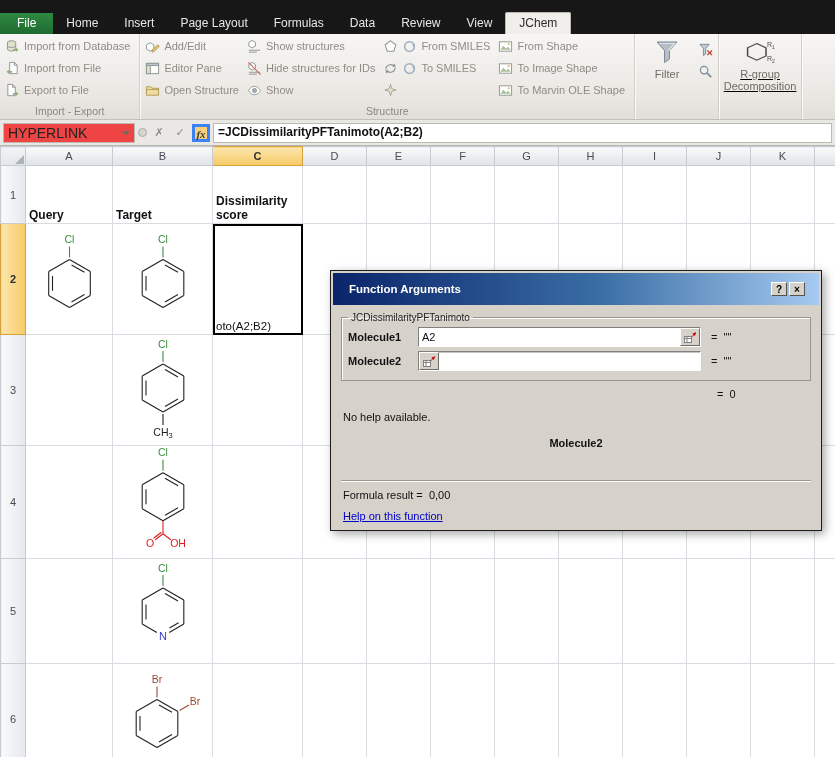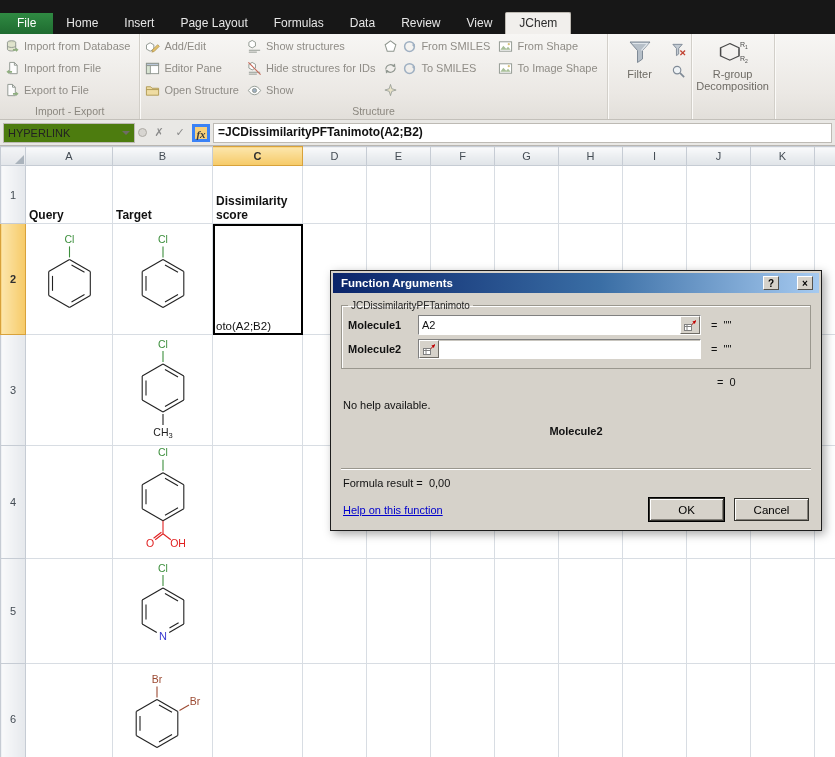--- a/index.html
+++ b/index.html
@@ -21,29 +21,29 @@
     box-shadow:1px 0 0 #fbfaf8; padding:1px 3px 0; }
   .rgrp-body { flex:1; display:flex; align-items:flex-start; }
   .rgrp-label { height:15px; line-height:14px; text-align:center; font-size:10.5px; color:#8b877f; }
   .rcol { display:flex; flex-direction:column; }
   .rbtn { display:flex; align-items:center; gap:4px; height:22px; padding:0 6px 0 2px;
     font-size:11px; color:#8f8c86; white-space:nowrap; border-radius:2px; cursor:default; }
   .rbtn.icon-only { padding:0 2px; }
   .ricon { width:15px; height:15px; display:inline-flex; }
   .bigbtn { display:flex; flex-direction:column; align-items:center; width:58px; padding-top:4px; cursor:default; }
   .bigbtn .biglabel { font-size:11px; color:#6e6b65; text-align:center; line-height:12px; margin-top:3px; }
-  .bigbtn.wide2 { width:76px; }
+  .bigbtn.wide2 { width:76px;text-decoration:underline; }
   .filter-body { display:flex; }
   #filter-smalls { margin-top:3px; }
   svg { font-family:inherit; }
 
   
   .formulabar { height:26px; background:#e9e8e5; border-bottom:1px solid #b9b6b1;
     display:flex; align-items:center; padding:2px 3px; gap:3px; }
-  .namebox { width:132px; height:20px; background:#4d7c0f; border:1px solid #bdbab4; font-size:11px;
+  .namebox { width:132px; height:20px; background:#ef4444; border:1px solid #bdbab4; font-size:14px;
     color:#222; display:flex; align-items:center; padding:0 4px; }
   .namebox span:first-child { flex:1; }
   .nb-arrow { width:0; height:0; border:4px solid transparent; border-top-color:#6f6c66; margin-top:4px; }
   .fb-handle { width:9px; height:9px; border-radius:50%; background:#d7d5d1; border:1px solid #aeaba5; }
   .fb-btn { width:18px; height:18px; border:1px solid transparent; background:transparent;
     font-size:11px; color:#8a8a8a; line-height:15px; text-align:center; cursor:default;
     font-family:"Liberation Sans",sans-serif; }
   .fb-btn.fx { background:#f8d07a; border:3px solid #3b82f6; color:#3a3a3a;
     font-style:italic; font-family:"Liberation Serif",serif; font-weight:bold; }
   .formula-input { flex:1; height:20px; background:#fff; border:1px solid #bdbab4;
@@ -69,22 +69,22 @@
   td.celltext { vertical-align:bottom; }
   td.celltext .ctxt { font-weight:bold; font-size:12px; color:#111; padding:0 3px 1px; line-height:14px; }
   td.celltext.tail .ctxt { font-weight:normal; font-size:11.5px; white-space:nowrap; }
   td.active { outline:2px solid #000; outline-offset:-2px; }
   .mol { display:inline-block; }
 
   
   .dialog { position:absolute; left:330px; top:270px; width:492px; height:261px; z-index:10;
     background:#d6d2ca; border:1px solid #1d1d1d; padding:2px;
     box-shadow:3px 3px 9px rgba(0,0,0,.35); font-size:11px; color:#111; }
-  .dlg-title { height:20px; background:linear-gradient(90deg,#0a246a,#3a6ea5 55%,#a6caf0);
-    display:flex; align-items:center; padding:0 6px;gap:16px; }
+  .dlg-title { height:32px; background:linear-gradient(90deg,#0a246a,#3a6ea5 55%,#a6caf0);
+    display:flex; align-items:center; padding:0 14px; }
   .dlg-title .ttl { flex:1; color:#fff; font-weight:bold; font-size:11.5px; padding-left:2px; }
   .dlg-btn { width:16px; height:14px; background:#d6d2ca; border:1px solid;
     border-color:#fff #55534e #55534e #fff; font-size:10px; font-weight:bold; line-height:11px;
     text-align:center; margin-left:2px; font-family:"Liberation Sans",sans-serif; }
   .dlg-body { padding:7px 8px 0; height:237px; }
   fieldset.dlg-group { border:1px solid #9a978e; box-shadow:1px 1px 0 #fff inset; padding:2px 6px 7px; }
   fieldset.dlg-group legend { font-size:10px; padding:0 3px; color:#222; }
   .fieldrow { display:flex; align-items:center; height:24px; }
   .fieldrow label { width:70px; font-weight:bold; font-size:11px; }
   .inputwrap { display:flex; width:283px; height:20px; background:#fff;
@@ -286,20 +286,30 @@
             </div>
             <div class="rbtn">
               <span class="ricon">
                 <svg width="15" height="15" viewBox="0 0 16 16">
                   <rect x="1.5" y="3" width="13" height="10" fill="#fff" stroke="#8f968f"></rect>
                   <path d="M2.5 11.5l3.2-4.2 3 3 2-2 2.8 3.2z" fill="#a8bf98"></path>
                   <circle cx="11.5" cy="5.5" r="1.2" fill="#d8c27a"></circle>
                 </svg>
               </span>
               <span class="rlabel">To Image Shape</span>
+            </div>
+            <div class="rbtn">
+              <span class="ricon">
+                <svg width="15" height="15" viewBox="0 0 16 16">
+                  <rect x="1.5" y="3" width="13" height="10" fill="#fff" stroke="#8f968f"></rect>
+                  <path d="M2.5 11.5l3.2-4.2 3 3 2-2 2.8 3.2z" fill="#a8bf98"></path>
+                  <circle cx="11.5" cy="5.5" r="1.2" fill="#d8c27a"></circle>
+                </svg>
+              </span>
+              <span class="rlabel">To Marvin OLE Shape</span>
             </div>
           </div>
         </div>
       <div class="rgrp-label">Structure</div>
     </div>
     <div class="rgrp">
       <div class="rgrp-body filter-body">
         <div class="bigbtn">
           <span class="ricon" style="width:26px;height:26px" id="filter-icon">
               <svg width="26" height="26" viewBox="0 0 26 26">
@@ -621,21 +631,17 @@
           <span class="eqval">=  ""</span>
         </div>
       </fieldset>
       <div class="eqzero">=  0</div>
       <div class="nohelp">No help available.</div>
       <div class="argname">Molecule2</div>
       <div class="groove"></div>
       <div class="fresult">Formula result =  0,00</div>
       <div class="dlg-bottom">
         <a class="helplink">Help on this function</a>
-        <span class="btns">
-          <button class="okbtn">OK</button>
-          <button class="cancelbtn">Cancel</button>
-        </span>
       </div>
     </div>
   </div>
 
 </div>
 
 </body></html>

